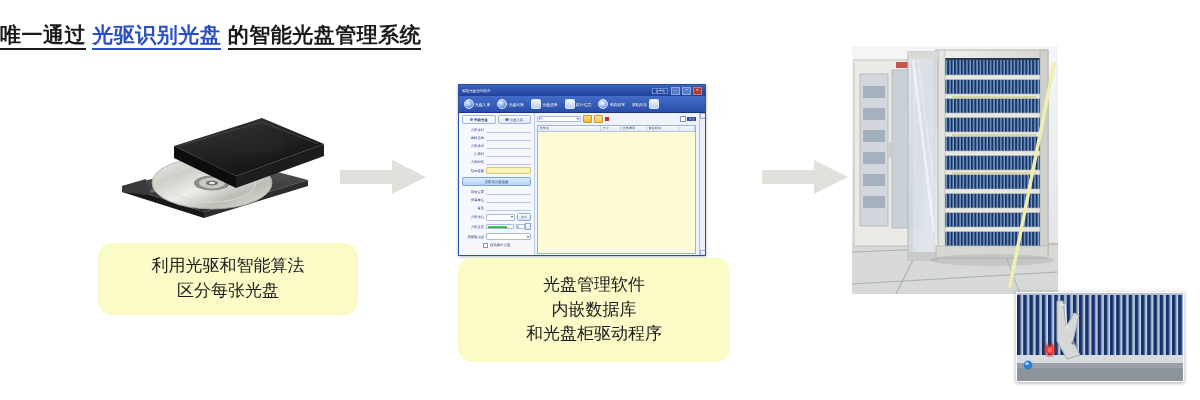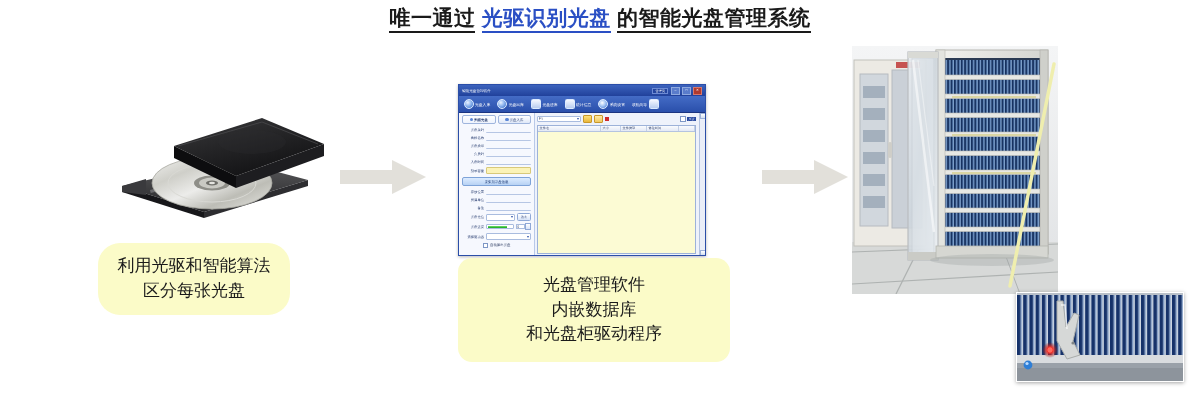--- a/index.html
+++ b/index.html
@@ -7,22 +7,22 @@
     width:1200px;height:400px;
     background:#ffffff;
     font-family:"Liberation Sans","DejaVu Sans",sans-serif;
     overflow:hidden;
     position:relative;
   }
   .stage{position:relative;width:1200px;height:400px;}
 
   
   .title{
-    position:absolute;left:0;top:4px;width:1200px;
-    text-align:center;
+    position:absolute;left:0;top:21px;width:1200px;
+    text-align:left;
     font-size:21px;font-weight:700;color:#1a1a1a;
     letter-spacing:.5px;
     white-space:nowrap;
   }
   .title span{border-bottom:2px solid #1a1a1a;padding-bottom:2px;}
   .title .accent{color:#2a4fc4;border-bottom:2px solid #2a4fc4;}
 
   
   .arrow{position:absolute;}
   .arrow svg{display:block;}
@@ -34,21 +34,21 @@
     border-radius:14px;
     color:#1b1b1b;
     font-size:17px;
     line-height:1.45;
     text-align:center;
     display:flex;align-items:center;justify-content:center;
     box-sizing:border-box;
     padding:8px 14px;
     white-space:pre-line;
   }
-  #callout-left{left:98px;top:243px;width:192px;height:72px;border-radius:22px;}
+  #callout-left{left:98px;top:243px;width:260px;height:72px;}
   #callout-mid {left:458px;top:258px;width:272px;height:104px;}
   #callout-right{left:772px;top:292px;width:268px;height:80px;font-size:16.5px;}
 
   
   .drive-photo{position:absolute;left:112px;top:100px;width:222px;height:122px;}
   .drive-photo svg{display:block;}
 
   
   .app-win{
     position:absolute;left:458px;top:84px;width:248px;height:172px;

